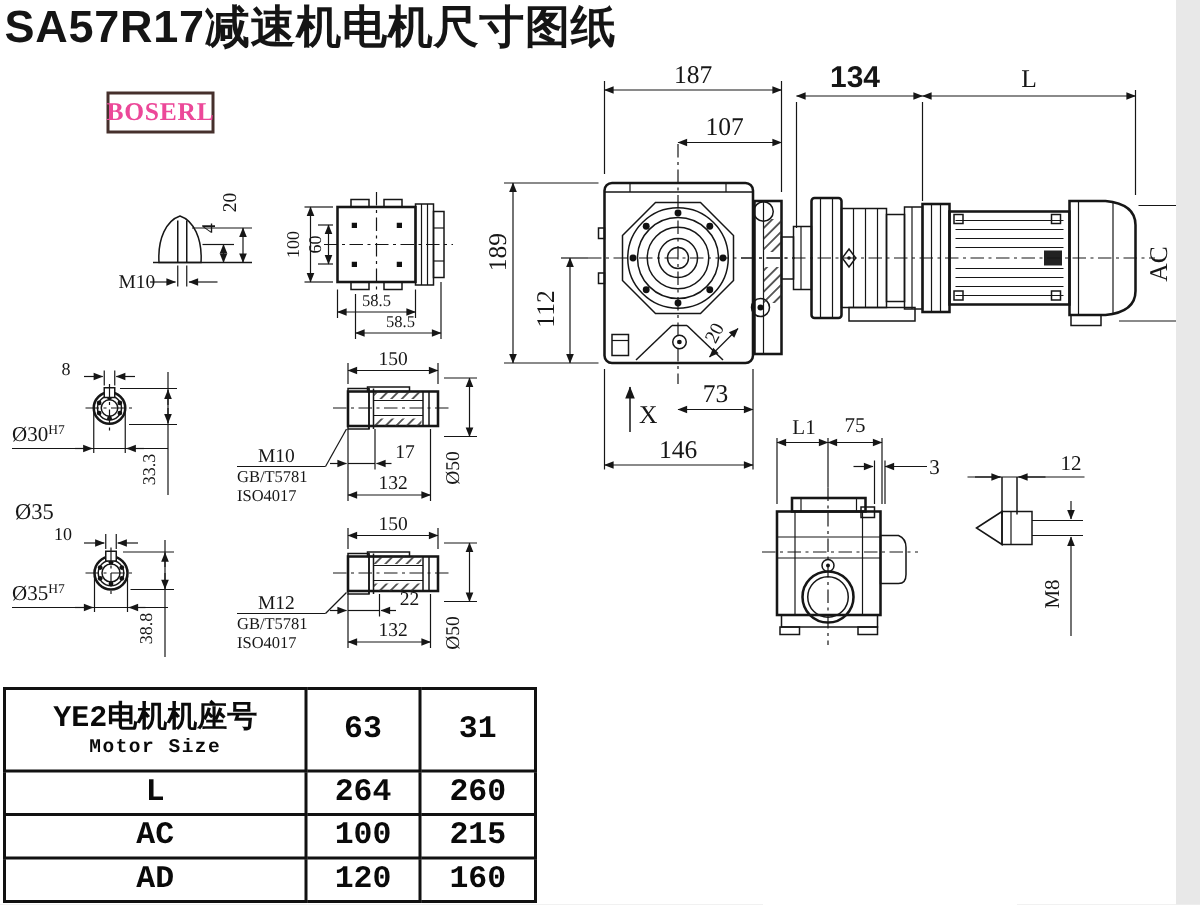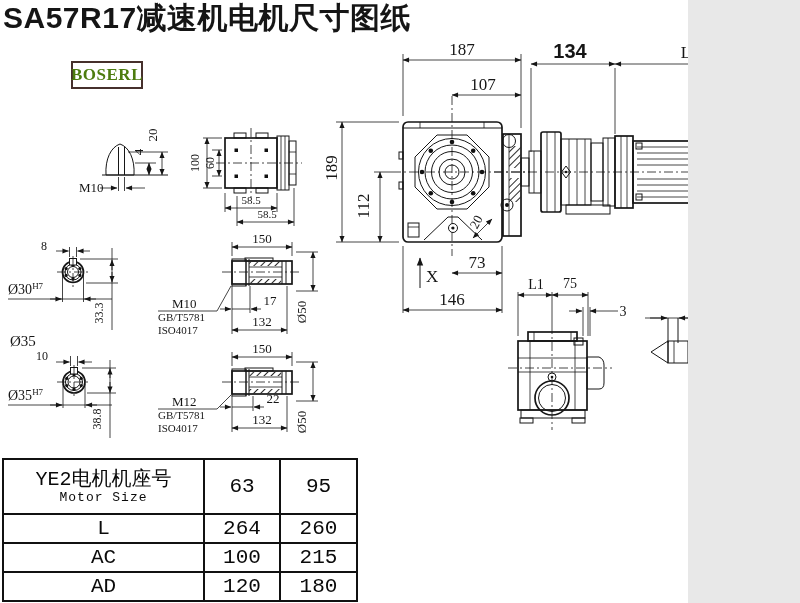--- a/index.html
+++ b/index.html
@@ -1,36 +1,36 @@
 <!DOCTYPE html>
 <html><head>
 <meta charset="utf-8">
 <style>
   html,body{margin:0;padding:0;background:#e8e8e8;}
-  #page{position:relative;width:688px;height:603px;background:#ffffff;overflow:hidden;
+  #page{position:relative;width:784px;height:603px;background:#ffffff;overflow:hidden;
         font-family:"Liberation Sans",sans-serif;color:#111;}
   #title{position:absolute;left:3px;top:-2px;font-size:30px;font-weight:bold;
          letter-spacing:.5px;color:#151515;white-space:nowrap;}
   #logo{position:absolute;left:71px;top:61px;width:68px;height:24px;border:2px solid #46302c;
-        color:#4d7c0f;font-family:"Liberation Serif",serif;font-weight:bold;font-size:17px;
+        color:#ec4899;font-family:"Liberation Serif",serif;font-weight:bold;font-size:17px;
         display:flex;align-items:center;justify-content:center;letter-spacing:.5px;}
   svg{position:absolute;left:0;top:0;}
   svg text{font-family:"Liberation Serif",serif;fill:#161616;}
   .o{stroke:#161616;fill:none;stroke-width:1.7;}
   .m{stroke:#161616;fill:none;stroke-width:1;}
   .t{stroke:#161616;fill:none;stroke-width:.8;}
   .cl{stroke:#161616;fill:none;stroke-width:.8;stroke-dasharray:9 3 2 3;}
   .D{font-size:17px;} .d{font-size:13px;} .d11{font-size:11px;} .d12{font-size:12px;} .d14{font-size:14px;}
   .b134{font-family:"Liberation Sans",sans-serif;font-weight:bold;font-size:20px;}
   .mid{text-anchor:middle;}
   
   #dimtable{position:absolute;left:2px;top:458px;width:354px;height:143px;
             border-collapse:collapse;table-layout:fixed;background:#fff;}
   #dimtable td{border:2px solid #111;text-align:center;vertical-align:middle;
-               font-family:"Liberation Mono",monospace;font-size:21px;color:#0a0a0a;padding:0;}
+               font-family:"Liberation Mono",monospace;font-size:21px;color:#0a0a0a;padding:0;font-weight:bold;}
   #dimtable col.c1{width:201px;} #dimtable col.c2{width:76px;} #dimtable col.c3{width:77px;}
   #dimtable tr.hdr td{height:53px;}
   #dimtable tr.row td{height:27px;}
   .hdr-cn{font-size:20px;line-height:1.15;}
   .hdr-en{font-size:13px;line-height:1.1;letter-spacing:1px;}
 </style>
 </head>
 <body>
 
 <div id="page">
@@ -424,33 +424,33 @@
         <col class="c2">
         <col class="c3">
       </colgroup>
     <tbody>
         <tr class="hdr">
       <td>
         <div class="hdr-cn">YE2电机机座号</div>
         <div class="hdr-en">Motor Size</div>
       </td>
       <td>63</td>
-      <td>95</td>
+      <td>31</td>
     </tr>
     <tr class="row">
       <td>L</td>
       <td>264</td>
       <td>260</td>
     </tr>
     <tr class="row">
       <td>AC</td>
       <td>100</td>
       <td>215</td>
     </tr>
     <tr class="row">
       <td>AD</td>
       <td>120</td>
-      <td>180</td>
+      <td>160</td>
     </tr>
   </tbody>
     </table>
 
 </div>
 
 </body></html>

